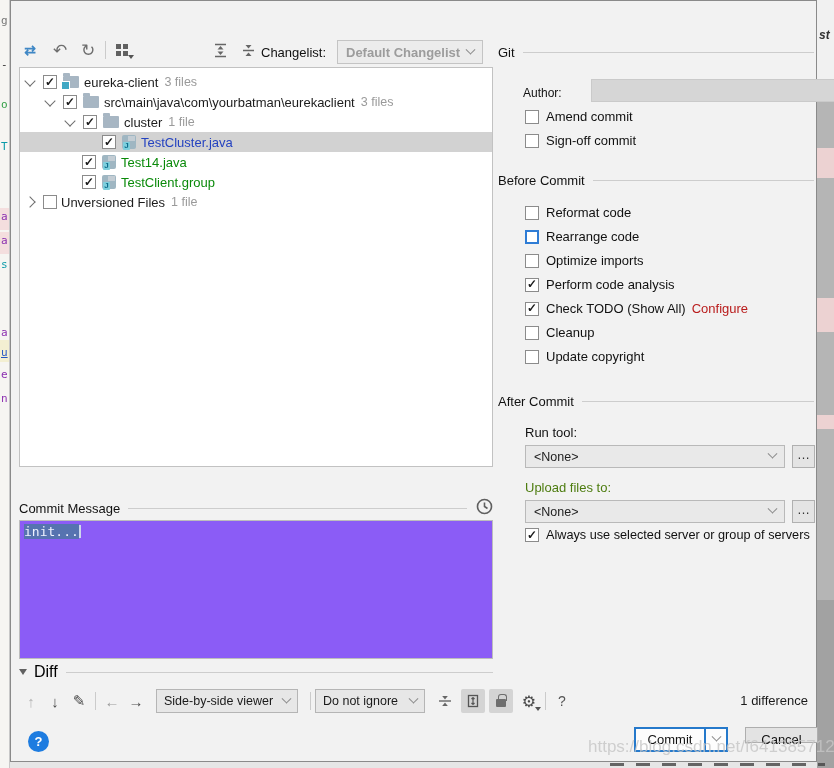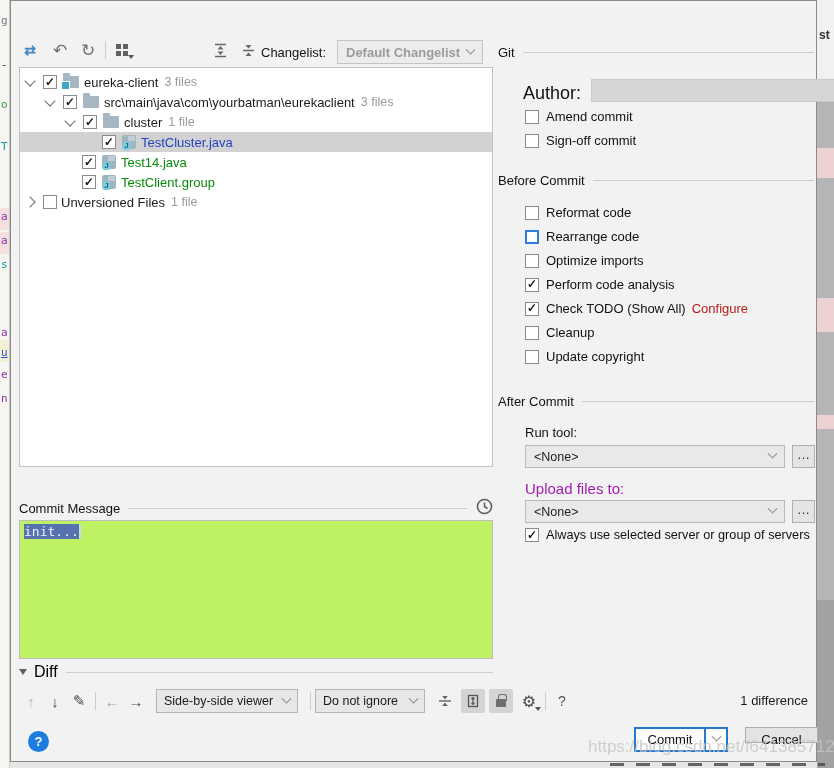--- a/index.html
+++ b/index.html
@@ -8,21 +8,21 @@
 
   
   .bg-left { position:absolute; left:0; top:0; width:10px; height:768px; background:#f6f5f2; border-right:1px solid #c8c8c8; overflow:hidden; }
   .bg-left .hl-pink { position:absolute; left:0; width:10px; height:22px; background:#f4dede; }
   .bg-left .hl-cream { position:absolute; left:0; width:10px; height:22px; background:#f3efd2; }
   .bg-left .frag { position:absolute; left:1px; font-size:11px; font-family:"DejaVu Sans Mono", monospace; }
   .bg-right { position:absolute; right:0; top:0; width:17px; height:768px; background:#f1f1f1; overflow:hidden; }
   .bg-right .scrollcol { position:absolute; left:0; top:95px; width:17px; height:673px; background:#b5b5b5; }
   .bg-right .mark-pink { position:absolute; left:0; width:17px; background:#ecd2d2; }
   .bg-right .mark-dark { position:absolute; left:0; width:17px; background:#a2a2a2; }
-  .bg-right .frag-st { position:absolute; left:2px; top:28px; font-size:12px; font-weight:bold; color:#333; }
+  .bg-right .frag-st { position:absolute; left:2px; top:28px; font-size:12px; font-weight:bold; color:#333;font-style:italic; }
   .bg-bottom { position:absolute; left:10px; right:17px; bottom:0; height:6px; background:#e6e6e6; }
   .bg-bottom .dashes { position:absolute; left:600px; top:1px; width:215px; height:3px;
      background:repeating-linear-gradient(90deg,#444 0 14px, transparent 14px 26px); opacity:.8; }
 
   
   .dialog { position:absolute; left:10px; top:0; width:807px; height:762px; background:#f2f2f2; border:1px solid #8a8a8a; }
 
   .titlebar { position:absolute; left:0; top:0; width:100%; height:30px; background:#f2f2f2; }
   .app-icon { position:absolute; left:8px; top:7px; width:17px; height:17px;
      background:linear-gradient(135deg,#f97a12,#e0218a 45%,#0d7bf5); display:flex; align-items:center; justify-content:center; }
@@ -77,21 +77,21 @@
 
   
   .sect { display:flex; align-items:center; }
   .sect .stitle { font-size:13px; color:#111; white-space:nowrap; }
   .sect .rule { flex:1; height:1px; background:#cdcdcd; margin-left:8px; }
 
   
   .cm-header { position:absolute; left:8px; top:500px; width:474px; }
   .cm-header .rule { margin-right:26px; }
   .clock { position:absolute; right:0; top:-3px; width:17px; height:17px; }
-  .cm-area { position:absolute; left:8px; top:519px; width:474px; height:139px; background:#bef264; border:1px solid #bdbdbd; padding:3px 4px; font-family:"DejaVu Sans Mono", monospace; font-size:13px; }
+  .cm-area { position:absolute; left:8px; top:519px; width:474px; height:139px; background:#8b5cf6; border:1px solid #bdbdbd; padding:3px 4px; font-family:"DejaVu Sans Mono", monospace; font-size:13px; }
   .cm-sel { background:#5673b0; color:#eef2ff; }
   .cm-caret { display:inline-block; width:2px; height:13px; background:#cdd8ec; vertical-align:-2px; }
 
   
   .diff-header { position:absolute; left:8px; top:662px; width:474px; display:flex; align-items:center; }
   .tri-down { width:0; height:0; border-left:4.5px solid transparent; border-right:4.5px solid transparent; border-top:6px solid #616161; margin-right:7px; }
   .diff-toolbar { position:absolute; left:8px; top:686px; width:796px; height:28px; display:flex; align-items:center; }
   .dt-ic { width:24px; height:24px; display:flex; align-items:center; justify-content:center; font-size:15px; flex:none; }
   .dt-sep { width:1px; height:18px; background:#cbcbcb; margin:0 4px; flex:none; }
   .dis { color:#b5b5b5; } .en { color:#4a4a4a; } .half { color:#9a9a9a; }
@@ -102,21 +102,21 @@
   .lock:before { content:''; position:absolute; top:-5px; left:1.5px; width:7px; height:6px; border:1.6px solid #6e6e6e; border-bottom:none; border-radius:3px 3px 0 0; }
   .gear-wrap { position:relative; }
   .gear-wrap .dn { position:absolute; right:0px; bottom:2px; width:0; height:0; border-left:3px solid transparent; border-right:3px solid transparent; border-top:4px solid #555; }
   .diff-count { position:absolute; right:6px; top:4px; font-size:13px; color:#1a1a1a; }
   .help-q { font-size:14px; color:#555; }
   .diff-clip { position:absolute; left:8px; top:716px; width:780px; height:5px; overflow:hidden; }
 
   
   .right-panel { position:absolute; left:487px; top:44px; width:320px; height:620px; }
   .rp-abs { position:absolute; }
-  .author-label { font-size:18px; color:#111; }
+  .author-label { font-size:12px; color:#111; }
   .author-input { position:absolute; left:68px; top:-4px; width:245px; height:23px; background:#d6d6d6; border:1px solid #cacaca; }
   .cbrow { display:flex; align-items:center; font-size:13px; color:#111; }
   .cbrow .wcb { margin-right:7px; }
   .link { color:#b91c1c; margin-left:6px; }
   .combo2 { position:absolute; height:23px; width:260px; background:#e9e9e9; border:1px solid #b9b9b9; display:flex; align-items:center; padding:0 8px; font-size:12.5px; color:#222; }
   .combo2 .val { flex:1; }
   .dots-btn { position:absolute; height:23px; width:23px; background:#e4e4e4; border:1px solid #b0b0b0; text-align:center; line-height:18px; font-size:13px; color:#333; }
 
   
   .footer { position:absolute; left:0; bottom:0; width:100%; height:38px; }
@@ -388,21 +388,21 @@
           <span class="rule"></span>
       </div>
 
       <div class="rp-abs" style="left:27px;top:380px;font-size:13px;color:#111">Run tool:</div>
       <div class="combo2" style="left:27px;top:400px">
         <span class="val">&lt;None&gt;</span>
         <span class="chev-down"></span>
       </div>
       <div class="dots-btn" style="left:294px;top:400px">…</div>
 
-      <div class="rp-abs" style="left:27px;top:435px;font-size:15px;color:#a21caf">Upload files to:</div>
+      <div class="rp-abs" style="left:27px;top:435px;font-size:13px;color:#4d7c0f">Upload files to:</div>
       <div class="combo2" style="left:27px;top:455px">
         <span class="val">&lt;None&gt;</span>
         <span class="chev-down"></span>
       </div>
       <div class="dots-btn" style="left:294px;top:455px">…</div>
 
       <div class="cbrow rp-abs" style="left:27px;top:483px;white-space:nowrap">
         <span class="wcb checked">
             <span class="mark">✓</span>
           </span>

